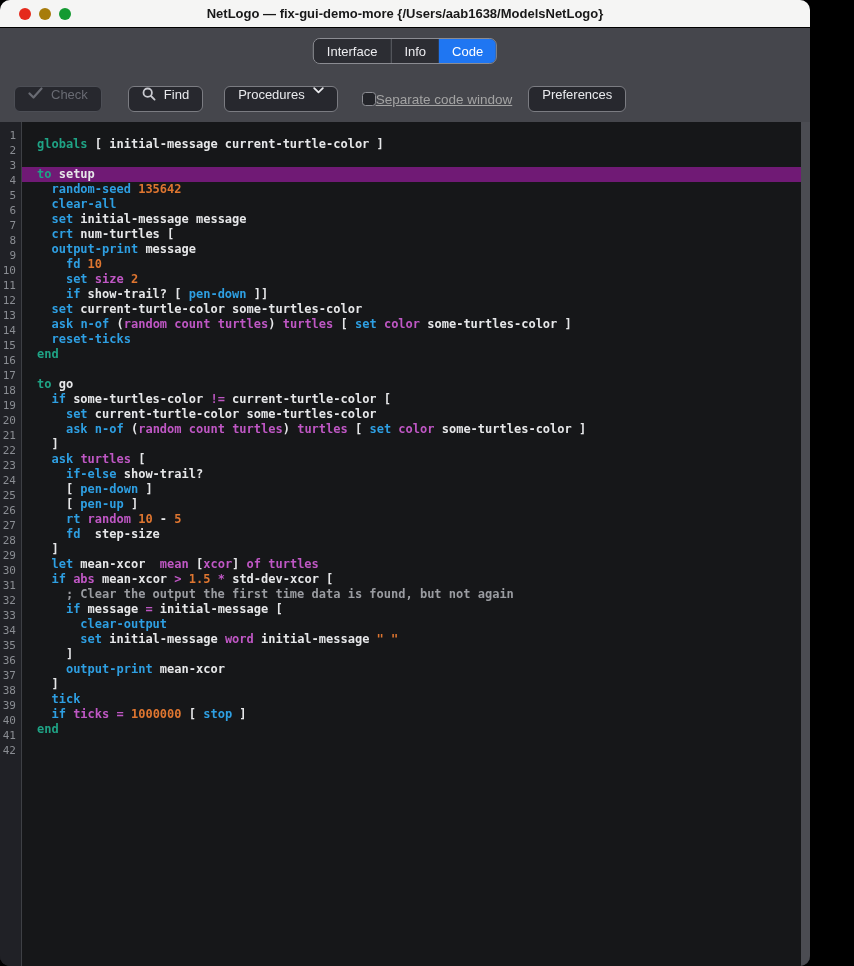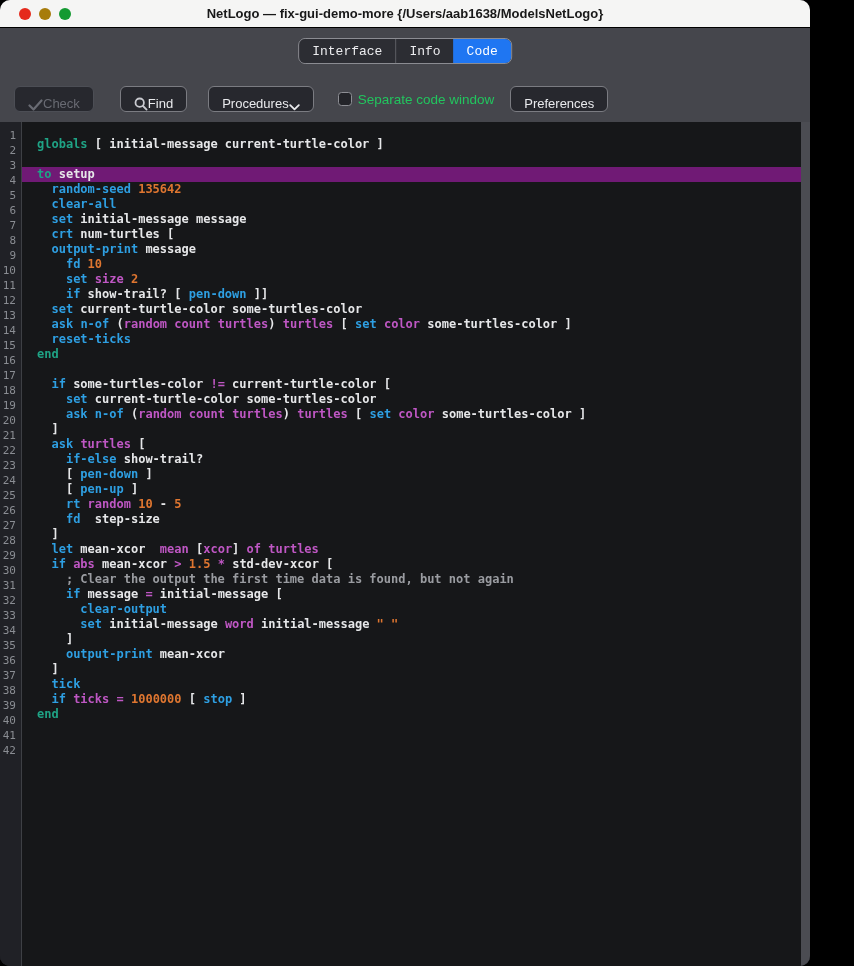--- a/index.html
+++ b/index.html
@@ -11,36 +11,36 @@
             display:flex;align-items:center;justify-content:center;}
   .title{font-size:13px;font-weight:bold;color:#181818;}
   .lights{position:absolute;left:19px;top:0;height:100%;display:flex;align-items:center;gap:8px;}
   .light{width:12px;height:12px;border-radius:50%;}
 
   
   .chrome{position:relative;height:95px;background:#45464c;}
   .tabgroup{position:absolute;top:10px;left:50%;transform:translateX(-50%);
             display:flex;height:24px;border:1px solid #8b8c92;border-radius:7px;overflow:hidden;}
   .tab{display:flex;align-items:center;padding:0 13px;font-size:13px;color:#ececef;
-       background:#2c2d33;cursor:default;font-family:Liberation Mono, monospace;}
+       background:#2c2d33;cursor:default;}
   .tab.divided{border-left:1px solid #5c5d63;}
   .tab.active{background:var(--accent);color:#fff;border-left:none;}
 
   
   .toolbar{position:absolute;top:58px;left:14px;right:14px;display:flex;align-items:center;}
   .btn{height:26px;box-sizing:border-box;border-radius:6px;background:#27282e;
        border:1px solid #7b7c82;color:#e9eaed;font-size:13px;
-       display:inline-flex;align-items:flex-end;gap:0;padding:0 13px;}
+       display:inline-flex;align-items:flex-start;gap:8px;padding:0 13px;}
   .btn.disabled{border-color:#4c4e55;color:#696b73;}
   .btn svg{display:block;}
   .gap-find{margin-left:26px;}
   .gap-proc{margin-left:21px;}
   .checkbox{width:14px;height:14px;box-sizing:border-box;border:1px solid #8d8e94;border-radius:3.5px;
             background:#232429;margin-left:24px;}
-  .cblabel{font-size:13.5px;color:#22c55e;margin-left:6px;}
+  .cblabel{font-size:13.5px;color:#a3a3a3;text-decoration:underline;}
   .gap-pref{margin-left:16px;}
 
   
   .editor{position:absolute;top:122px;left:0;right:0;bottom:0;display:flex;background:#161719;}
   .gutter{width:22px;flex:none;background:#202126;border-right:1px solid #3e4045;
           padding-top:7px;box-sizing:border-box;}
   .ln{height:15px;line-height:15px;text-align:right;padding-right:5px;
       font:11px "DejaVu Sans Mono",monospace;color:#8a8d93;}
   .codecol{flex:1;padding-top:0;overflow:hidden;}
   .cl{height:15px;line-height:15px;white-space:pre;padding-left:15px;
@@ -172,20 +172,21 @@
         <div class="cl"><span class="tk-d">  </span><span class="tk-c">crt</span><span class="tk-d"> num-turtles [</span></div>
         <div class="cl"><span class="tk-d">  </span><span class="tk-c">output-print</span><span class="tk-d"> message</span></div>
         <div class="cl"><span class="tk-d">    </span><span class="tk-c">fd</span><span class="tk-d"> </span><span class="tk-n">10</span></div>
         <div class="cl"><span class="tk-d">    </span><span class="tk-c">set</span><span class="tk-d"> </span><span class="tk-r">size</span><span class="tk-d"> </span><span class="tk-n">2</span></div>
         <div class="cl"><span class="tk-d">    </span><span class="tk-c">if</span><span class="tk-d"> show-trail? [ </span><span class="tk-c">pen-down</span><span class="tk-d"> ]]</span></div>
         <div class="cl"><span class="tk-d">  </span><span class="tk-c">set</span><span class="tk-d"> current-turtle-color some-turtles-color</span></div>
         <div class="cl"><span class="tk-d">  </span><span class="tk-c">ask</span><span class="tk-d"> </span><span class="tk-c">n-of</span><span class="tk-d"> (</span><span class="tk-r">random</span><span class="tk-d"> </span><span class="tk-r">count</span><span class="tk-d"> </span><span class="tk-r">turtles</span><span class="tk-d">) </span><span class="tk-r">turtles</span><span class="tk-d"> [ </span><span class="tk-c">set</span><span class="tk-d"> </span><span class="tk-r">color</span><span class="tk-d"> some-turtles-color ]</span></div>
         <div class="cl"><span class="tk-d">  </span><span class="tk-c">reset-ticks</span></div>
         <div class="cl"><span class="tk-k">end</span></div>
         <div class="cl"></div>
+        <div class="cl"><span class="tk-k">to</span><span class="tk-d"> go</span></div>
         <div class="cl"><span class="tk-d">  </span><span class="tk-c">if</span><span class="tk-d"> some-turtles-color </span><span class="tk-r">!=</span><span class="tk-d"> current-turtle-color [</span></div>
         <div class="cl"><span class="tk-d">    </span><span class="tk-c">set</span><span class="tk-d"> current-turtle-color some-turtles-color</span></div>
         <div class="cl"><span class="tk-d">    </span><span class="tk-c">ask</span><span class="tk-d"> </span><span class="tk-c">n-of</span><span class="tk-d"> (</span><span class="tk-r">random</span><span class="tk-d"> </span><span class="tk-r">count</span><span class="tk-d"> </span><span class="tk-r">turtles</span><span class="tk-d">) </span><span class="tk-r">turtles</span><span class="tk-d"> [ </span><span class="tk-c">set</span><span class="tk-d"> </span><span class="tk-r">color</span><span class="tk-d"> some-turtles-color ]</span></div>
         <div class="cl"><span class="tk-d">  ]</span></div>
         <div class="cl"><span class="tk-d">  </span><span class="tk-c">ask</span><span class="tk-d"> </span><span class="tk-r">turtles</span><span class="tk-d"> [</span></div>
         <div class="cl"><span class="tk-d">    </span><span class="tk-c">if-else</span><span class="tk-d"> show-trail?</span></div>
         <div class="cl"><span class="tk-d">    [ </span><span class="tk-c">pen-down</span><span class="tk-d"> ]</span></div>
         <div class="cl"><span class="tk-d">    [ </span><span class="tk-c">pen-up</span><span class="tk-d"> ]</span></div>
         <div class="cl"><span class="tk-d">    </span><span class="tk-c">rt</span><span class="tk-d"> </span><span class="tk-r">random</span><span class="tk-d"> </span><span class="tk-n">10</span><span class="tk-d"> - </span><span class="tk-n">5</span></div>
         <div class="cl"><span class="tk-d">    </span><span class="tk-c">fd</span><span class="tk-d">  step-size</span></div>

